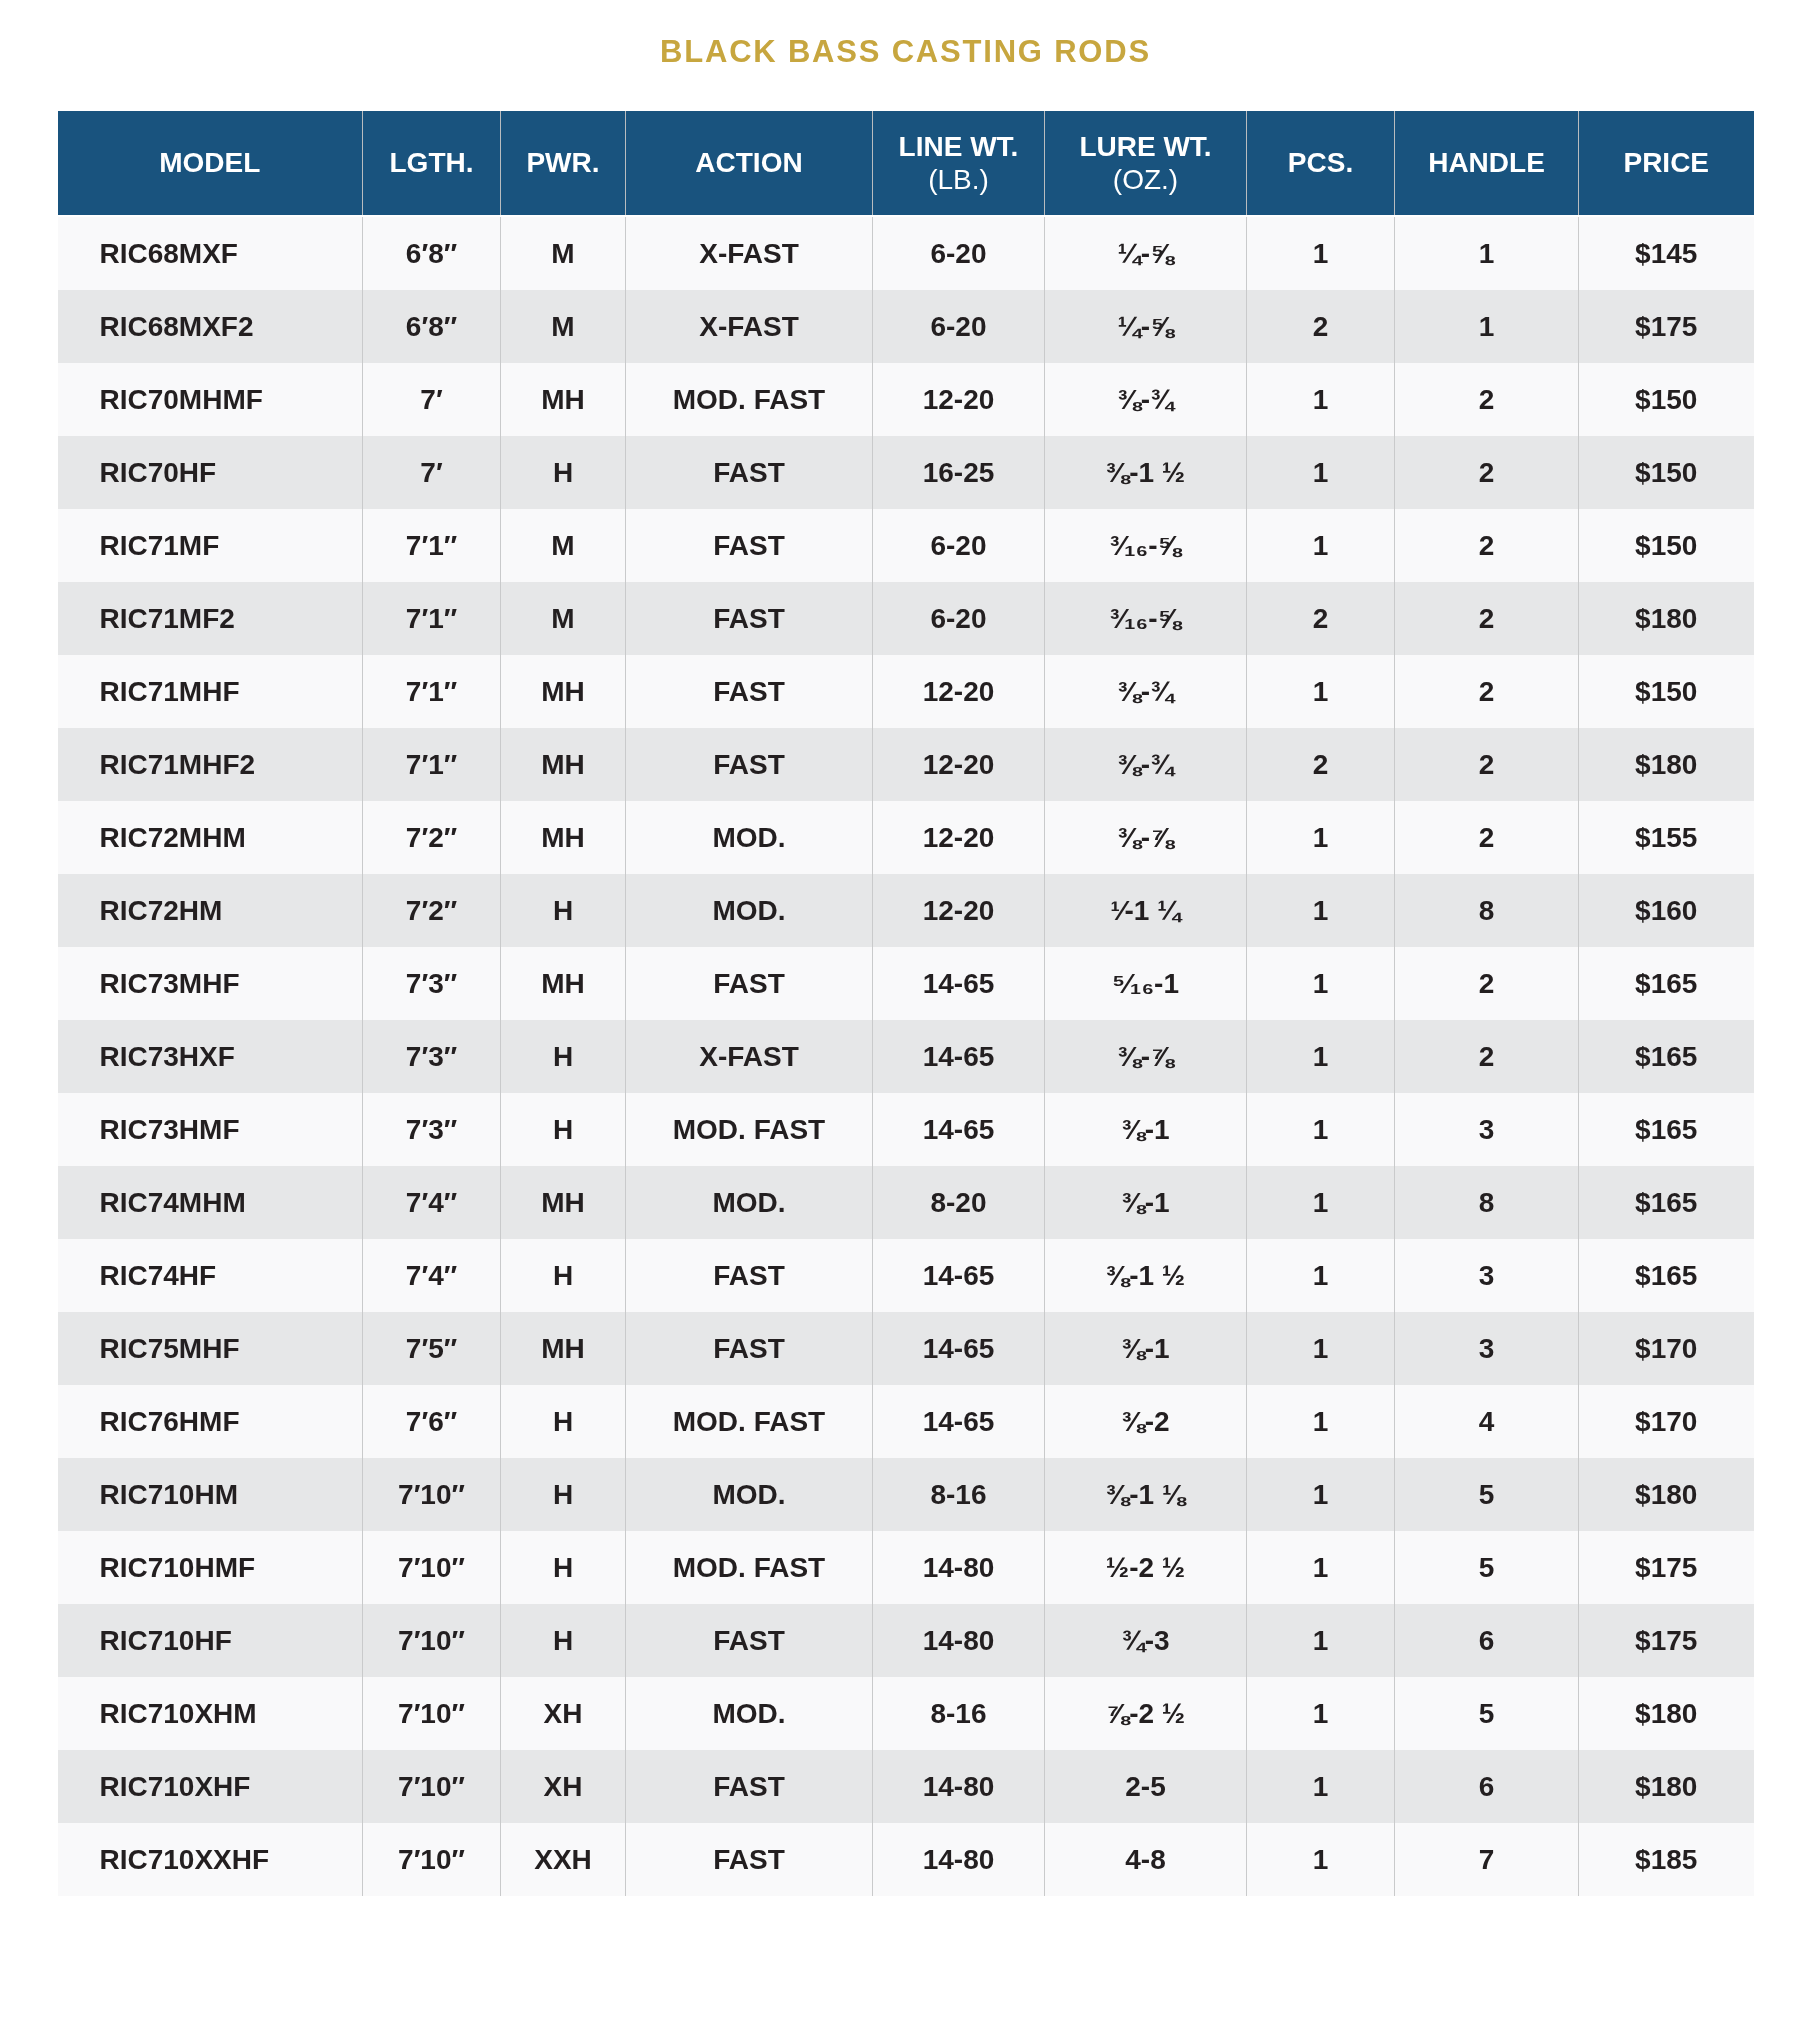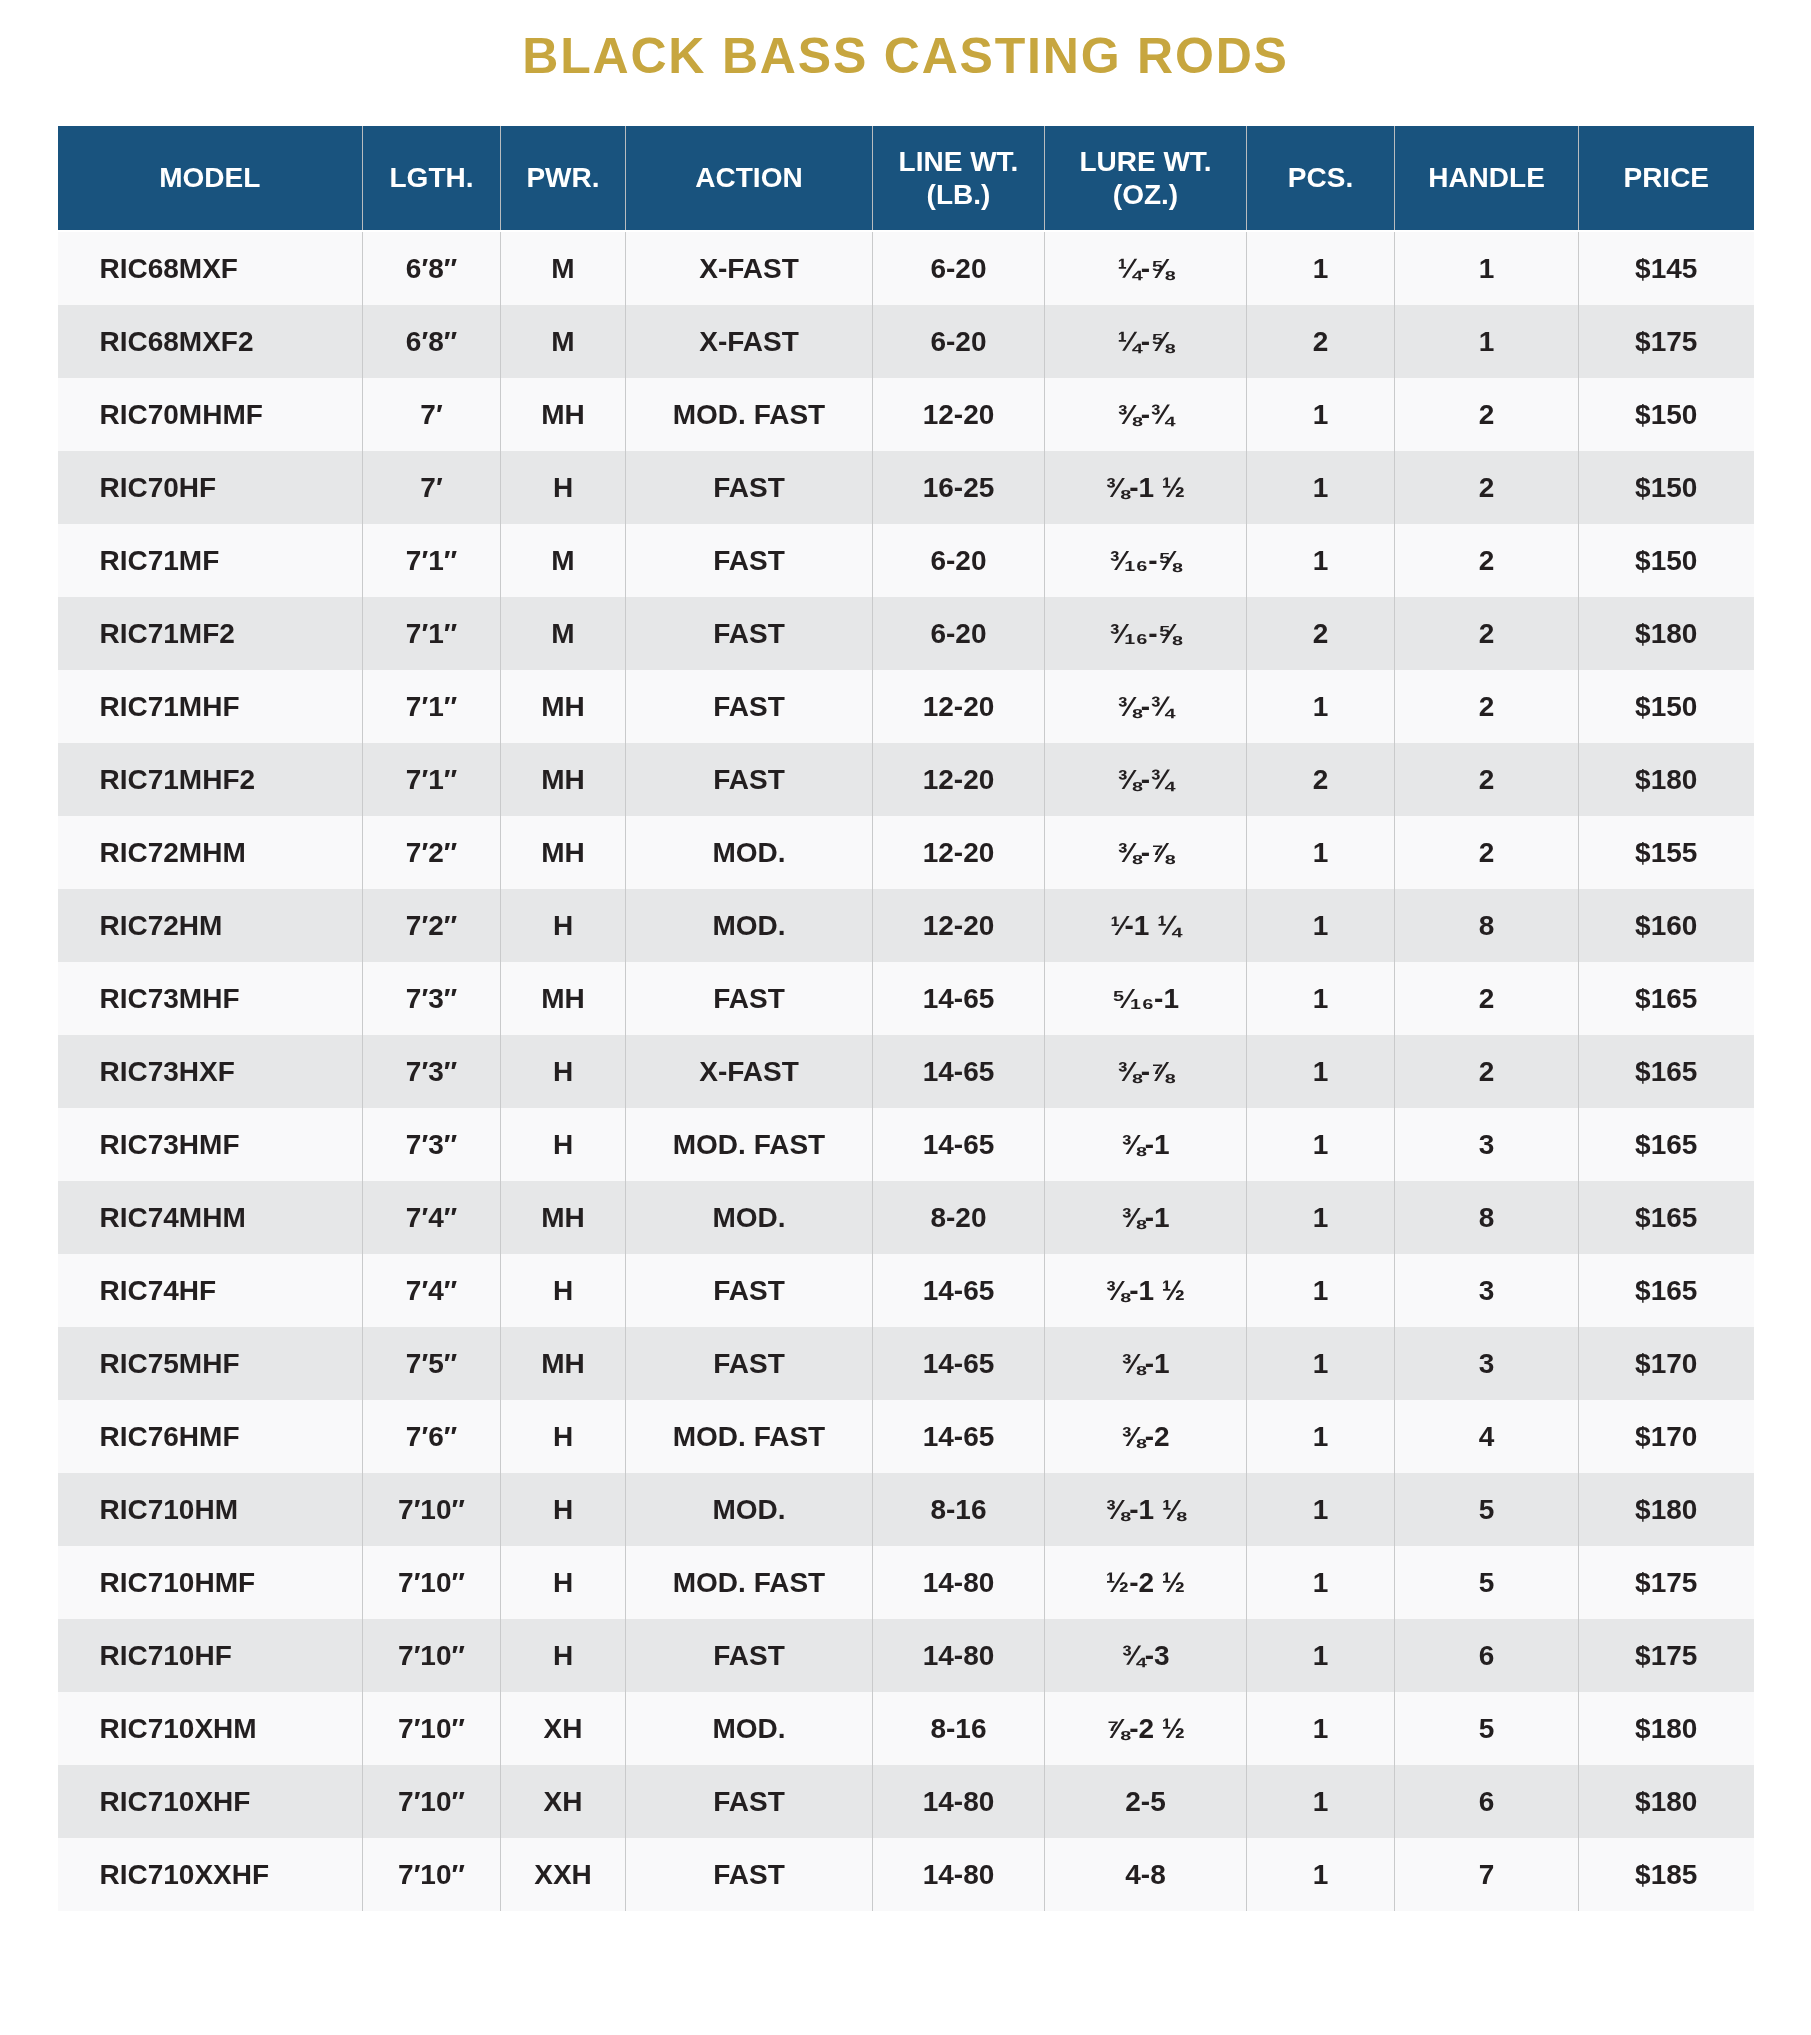--- a/index.html
+++ b/index.html
@@ -7,23 +7,23 @@
     padding: 0;
     background: #ffffff;
     font-family: "Liberation Sans", "DejaVu Sans", sans-serif;
   }
   body {
     width: 1811px;
     height: 2035px;
     position: relative;
   }
   .page-title {
-    padding-top: 27px;
+    padding-top: 34px;
     text-align: center;
-    font-size: 50px;
+    font-size: 31px;
     font-weight: 700;
     letter-spacing: 1.8px;
     color: var(--gold, #c7a63f);
   }
   table.rods-table {
     margin: 41px auto 16px auto;
     width: 1695px;
     border-collapse: collapse;
     table-layout: fixed;
   }
@@ -51,21 +51,21 @@
     border-left: 1.8px solid #c9cacb;
     padding: 0;
   }
   table.rods-table tbody td:first-child {
     border-left: none;
     text-align: left;
     padding-left: 42px;
   }
   table.rods-table tbody tr:nth-child(odd)  { background: var(--rowBase, #f9f9fa); }
   table.rods-table tbody tr:nth-child(even) { background: var(--rowAlt, #e6e7e8); }
-  .h-sub { font-weight: 700; text-align: center; }
+  .h-sub { font-weight: 400; text-align: center; }
 </style>
 </head>
 <body>
 
 <div class="page-title">BLACK BASS CASTING RODS</div>
 
 <table class="rods-table">
   <colgroup>
     <col style="width:305px">
     <col style="width:138px">

